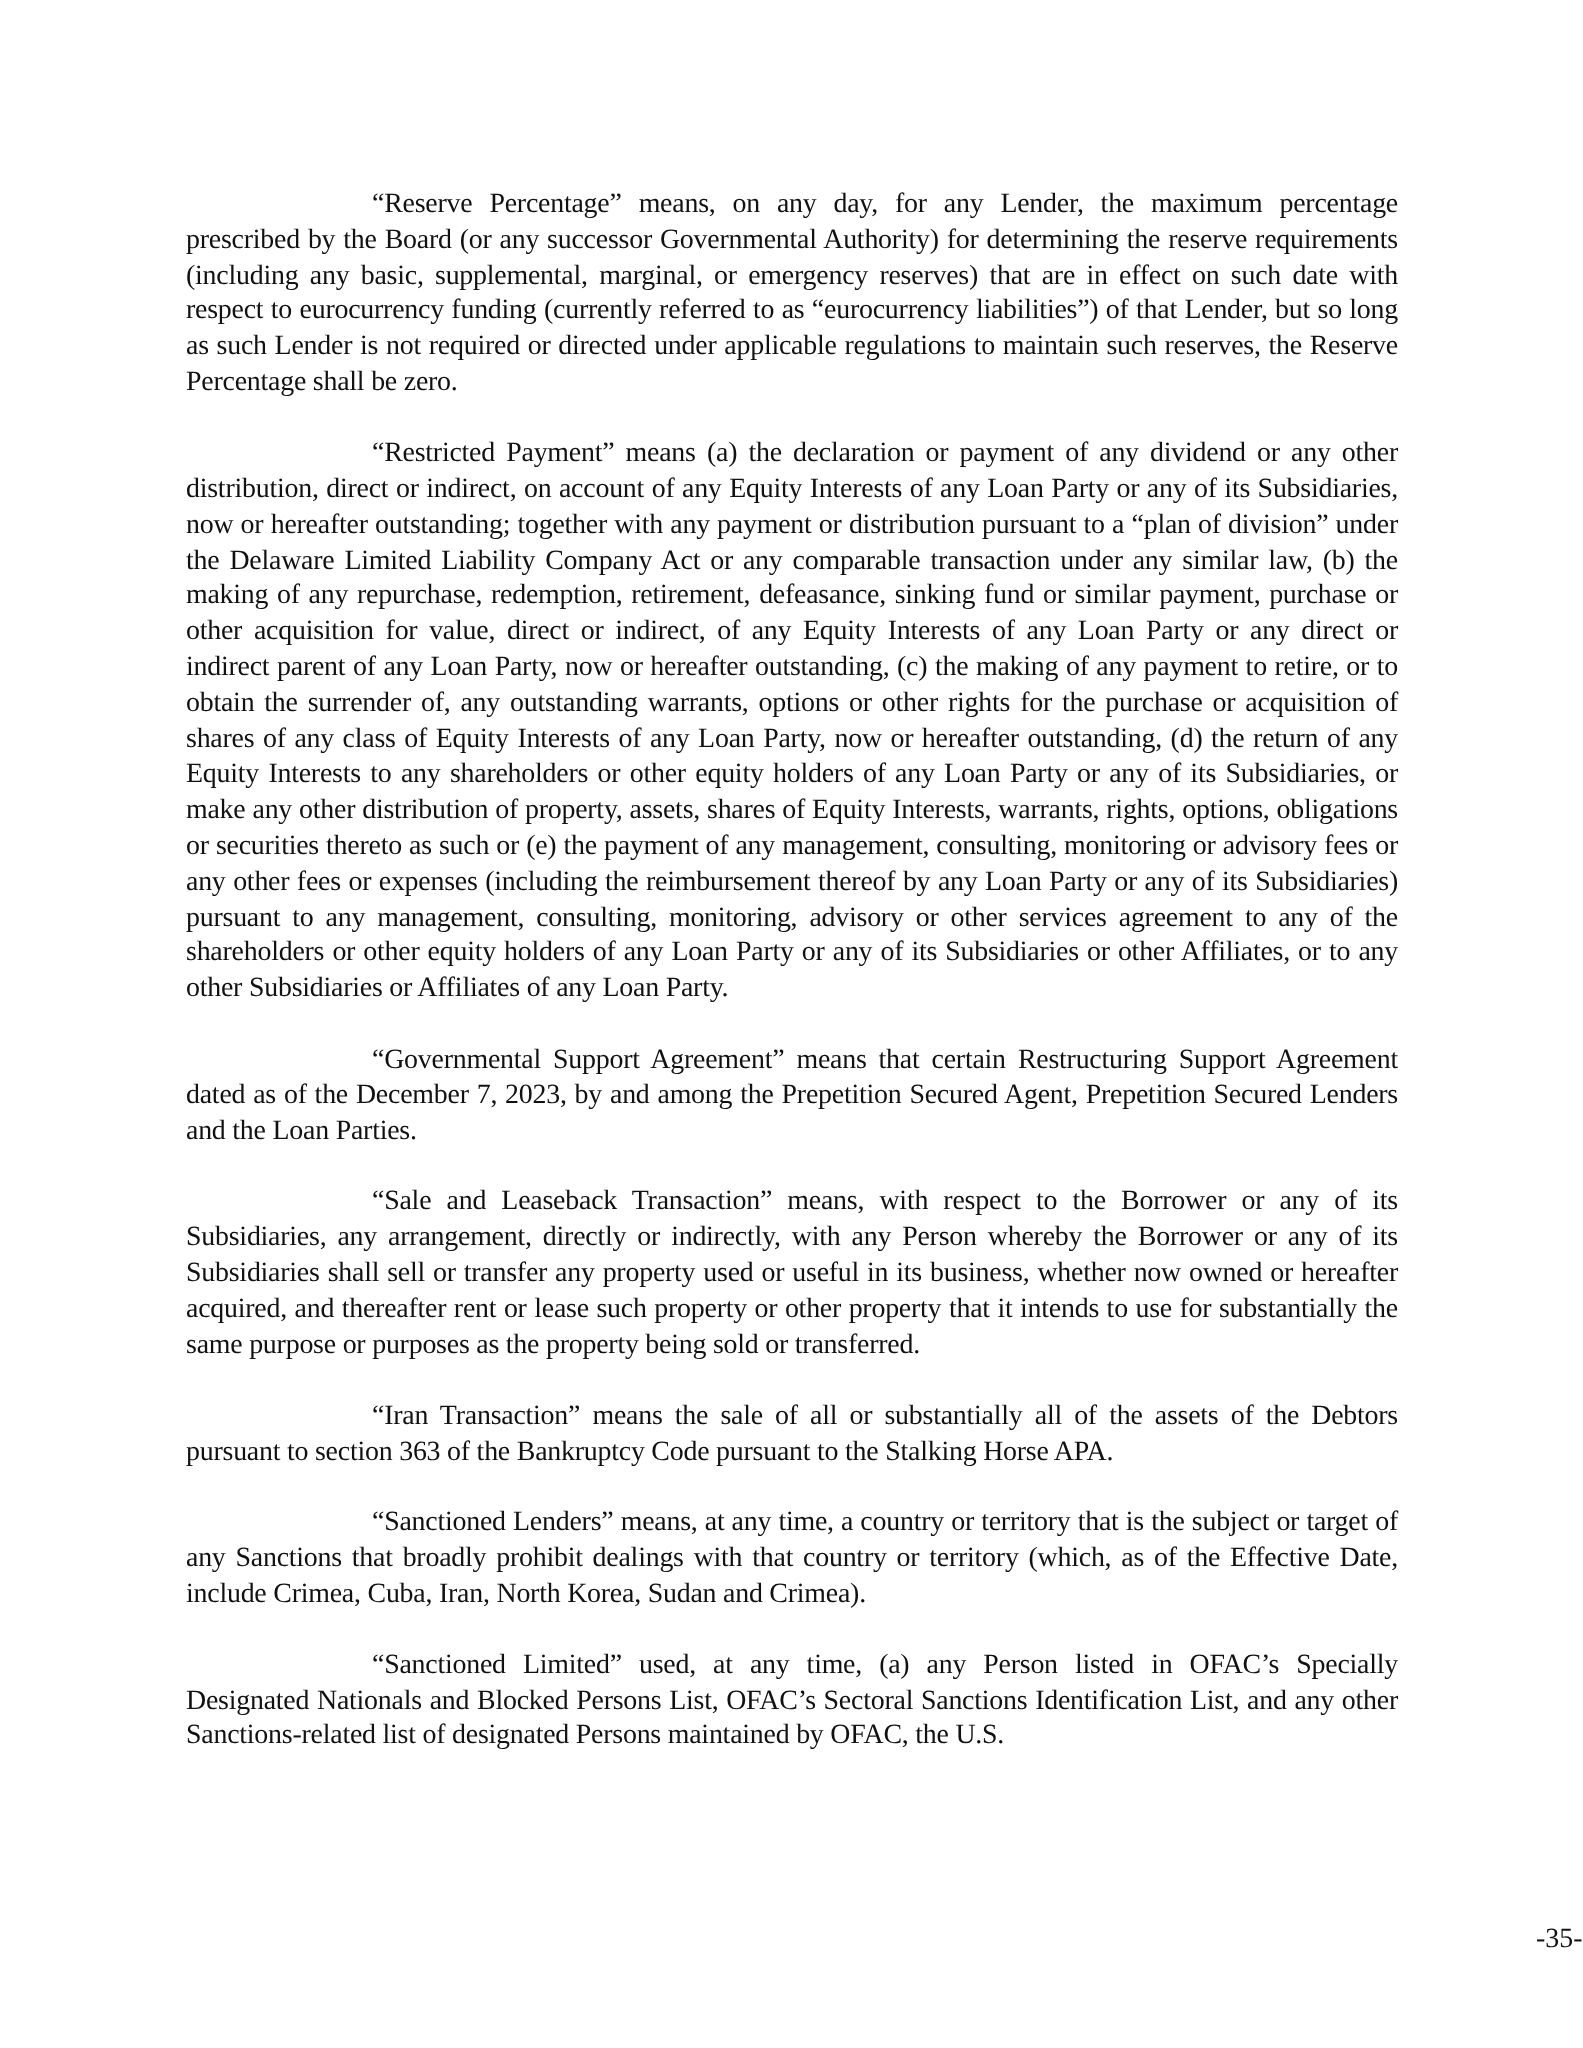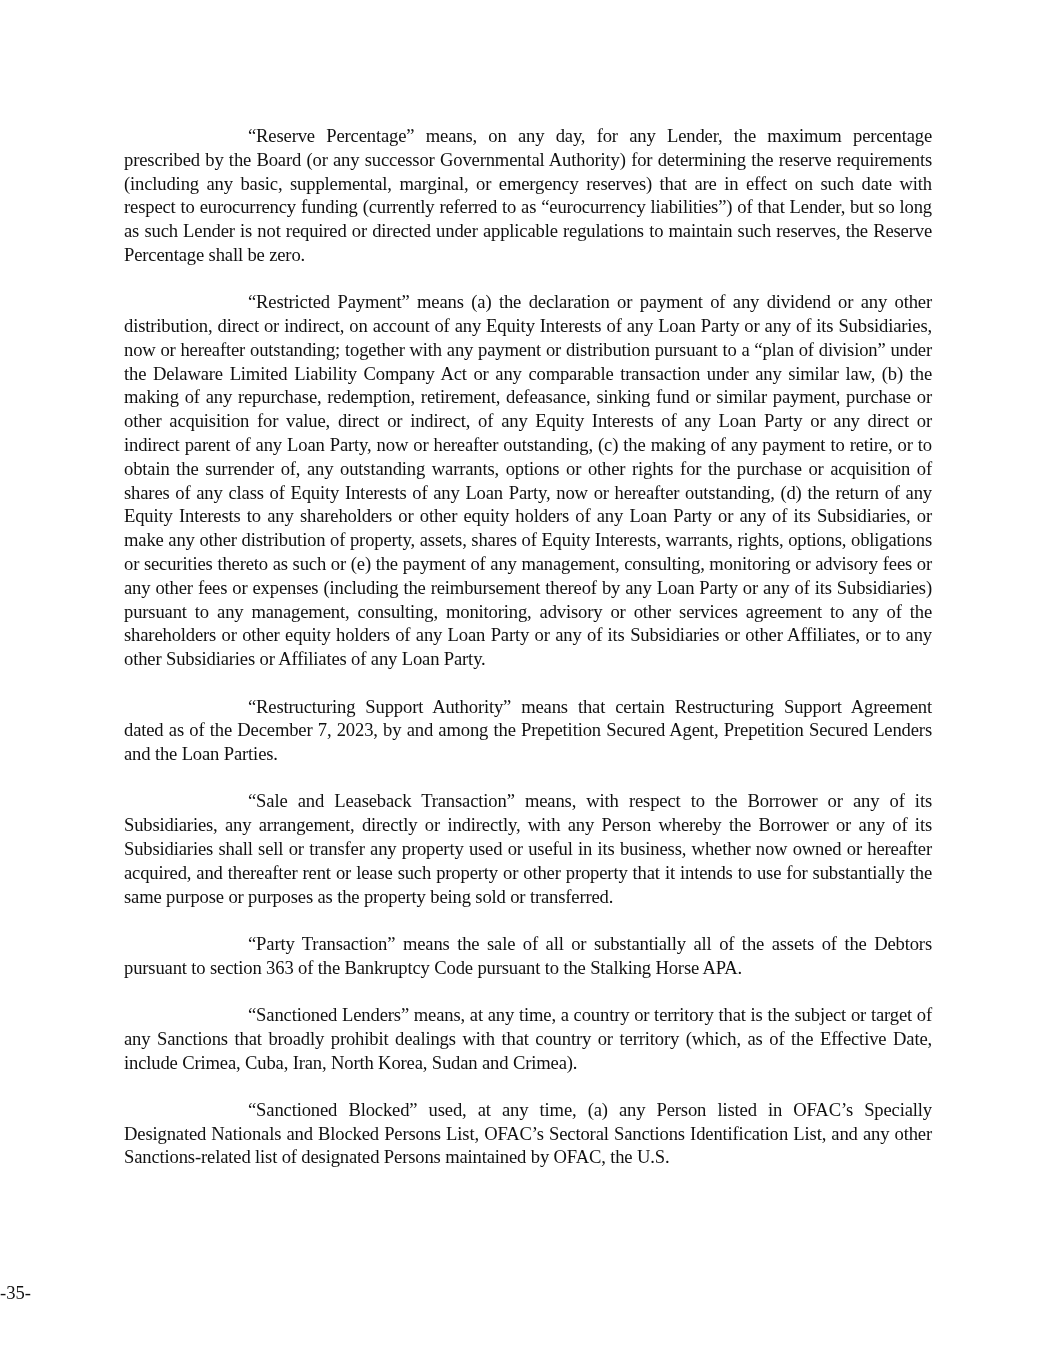--- a/index.html
+++ b/index.html
@@ -31,39 +31,39 @@
     }
     .term {
       text-underline-offset: 2px;
       text-decoration-thickness: 1px;
     }
     .page-number {
       position: absolute;
       top: 1281px;
       left: 0;
       width: 1055px;
-      text-align: left;
+      text-align: right;
       font-size: 18.6px;
       line-height: 24px;
     }
   </style>
 </head>
 <body>
 
 <div class="page">
 
   <p class="para"><span>“</span><span class="term">Reserve Percentage</span><span>”</span><span> means, on any day, for any Lender, the maximum percentage prescribed by the Board (or any successor Governmental Authority) for determining the reserve requirements (including any basic, supplemental, marginal, or emergency reserves) that are in effect on such date with respect to eurocurrency funding (currently referred to as “</span><span class="term">eurocurrency liabilities</span><span>”) of that Lender, but so long as such Lender is not required or directed under applicable regulations to maintain such reserves, the Reserve Percentage shall be zero.</span></p>
 
   <p class="para"><span>“</span><span class="term">Restricted Payment</span><span>”</span><span> means (a) the declaration or payment of any dividend or any other distribution, direct or indirect, on account of any Equity Interests of any Loan Party or any of its Subsidiaries, now or hereafter outstanding; together with any payment or distribution pursuant to a “plan of division” under the Delaware Limited Liability Company Act or any comparable transaction under any similar law, (b) the making of any repurchase, redemption, retirement, defeasance, sinking fund or similar payment, purchase or other acquisition for value, direct or indirect, of any Equity Interests of any Loan Party or any direct or indirect parent of any Loan Party, now or hereafter outstanding, (c) the making of any payment to retire, or to obtain the surrender of, any outstanding warrants, options or other rights for the purchase or acquisition of shares of any class of Equity Interests of any Loan Party, now or hereafter outstanding, (d) the return of any Equity Interests to any shareholders or other equity holders of any Loan Party or any of its Subsidiaries, or make any other distribution of property, assets, shares of Equity Interests, warrants, rights, options, obligations or securities thereto as such or (e) the payment of any management, consulting, monitoring or advisory fees or any other fees or expenses (including the reimbursement thereof by any Loan Party or any of its Subsidiaries) pursuant to any management, consulting, monitoring, advisory or other services agreement to any of the shareholders or other equity holders of any Loan Party or any of its Subsidiaries or other Affiliates, or to any other Subsidiaries or Affiliates of any Loan Party.</span></p>
 
-  <p class="para"><span>“</span><span class="term">Restructuring Support Authority</span><span>”</span><span> means that certain Restructuring Support Agreement dated as of the December 7, 2023, by and among the Prepetition Secured Agent, Prepetition Secured Lenders and the Loan Parties.</span></p>
+  <p class="para"><span>“</span><span class="term">Governmental Support Agreement</span><span>”</span><span> means that certain Restructuring Support Agreement dated as of the December 7, 2023, by and among the Prepetition Secured Agent, Prepetition Secured Lenders and the Loan Parties.</span></p>
 
   <p class="para"><span>“</span><span class="term">Sale and Leaseback Transaction</span><span>”</span><span> means, with respect to the Borrower or any of its Subsidiaries, any arrangement, directly or indirectly, with any Person whereby the Borrower or any of its Subsidiaries shall sell or transfer any property used or useful in its business, whether now owned or hereafter acquired, and thereafter rent or lease such property or other property that it intends to use for substantially the same purpose or purposes as the property being sold or transferred.</span></p>
 
-  <p class="para"><span>“</span><span class="term">Party Transaction</span><span>”</span><span> means the sale of all or substantially all of the assets of the Debtors pursuant to section 363 of the Bankruptcy Code pursuant to the Stalking Horse APA.</span></p>
+  <p class="para"><span>“</span><span class="term">Iran Transaction</span><span>”</span><span> means the sale of all or substantially all of the assets of the Debtors pursuant to section 363 of the Bankruptcy Code pursuant to the Stalking Horse APA.</span></p>
 
   <p class="para"><span>“</span><span class="term">Sanctioned Lenders</span><span>”</span><span> means, at any time, a country or territory that is the subject or target of any Sanctions that broadly prohibit dealings with that country or territory (which, as of the Effective Date, include Crimea, Cuba, Iran, North Korea, Sudan and Crimea).</span></p>
 
-  <p class="para"><span>“</span><span class="term">Sanctioned Blocked</span><span>”</span><span> used, at any time, (a) any Person listed in OFAC’s Specially Designated Nationals and Blocked Persons List, OFAC’s Sectoral Sanctions Identification List, and any other Sanctions-related list of designated Persons maintained by OFAC, the U.S.</span></p>
+  <p class="para"><span>“</span><span class="term">Sanctioned Limited</span><span>”</span><span> used, at any time, (a) any Person listed in OFAC’s Specially Designated Nationals and Blocked Persons List, OFAC’s Sectoral Sanctions Identification List, and any other Sanctions-related list of designated Persons maintained by OFAC, the U.S.</span></p>
 
 </div>
 
 <div class="page-number">-35-</div>
 
 </body></html>

